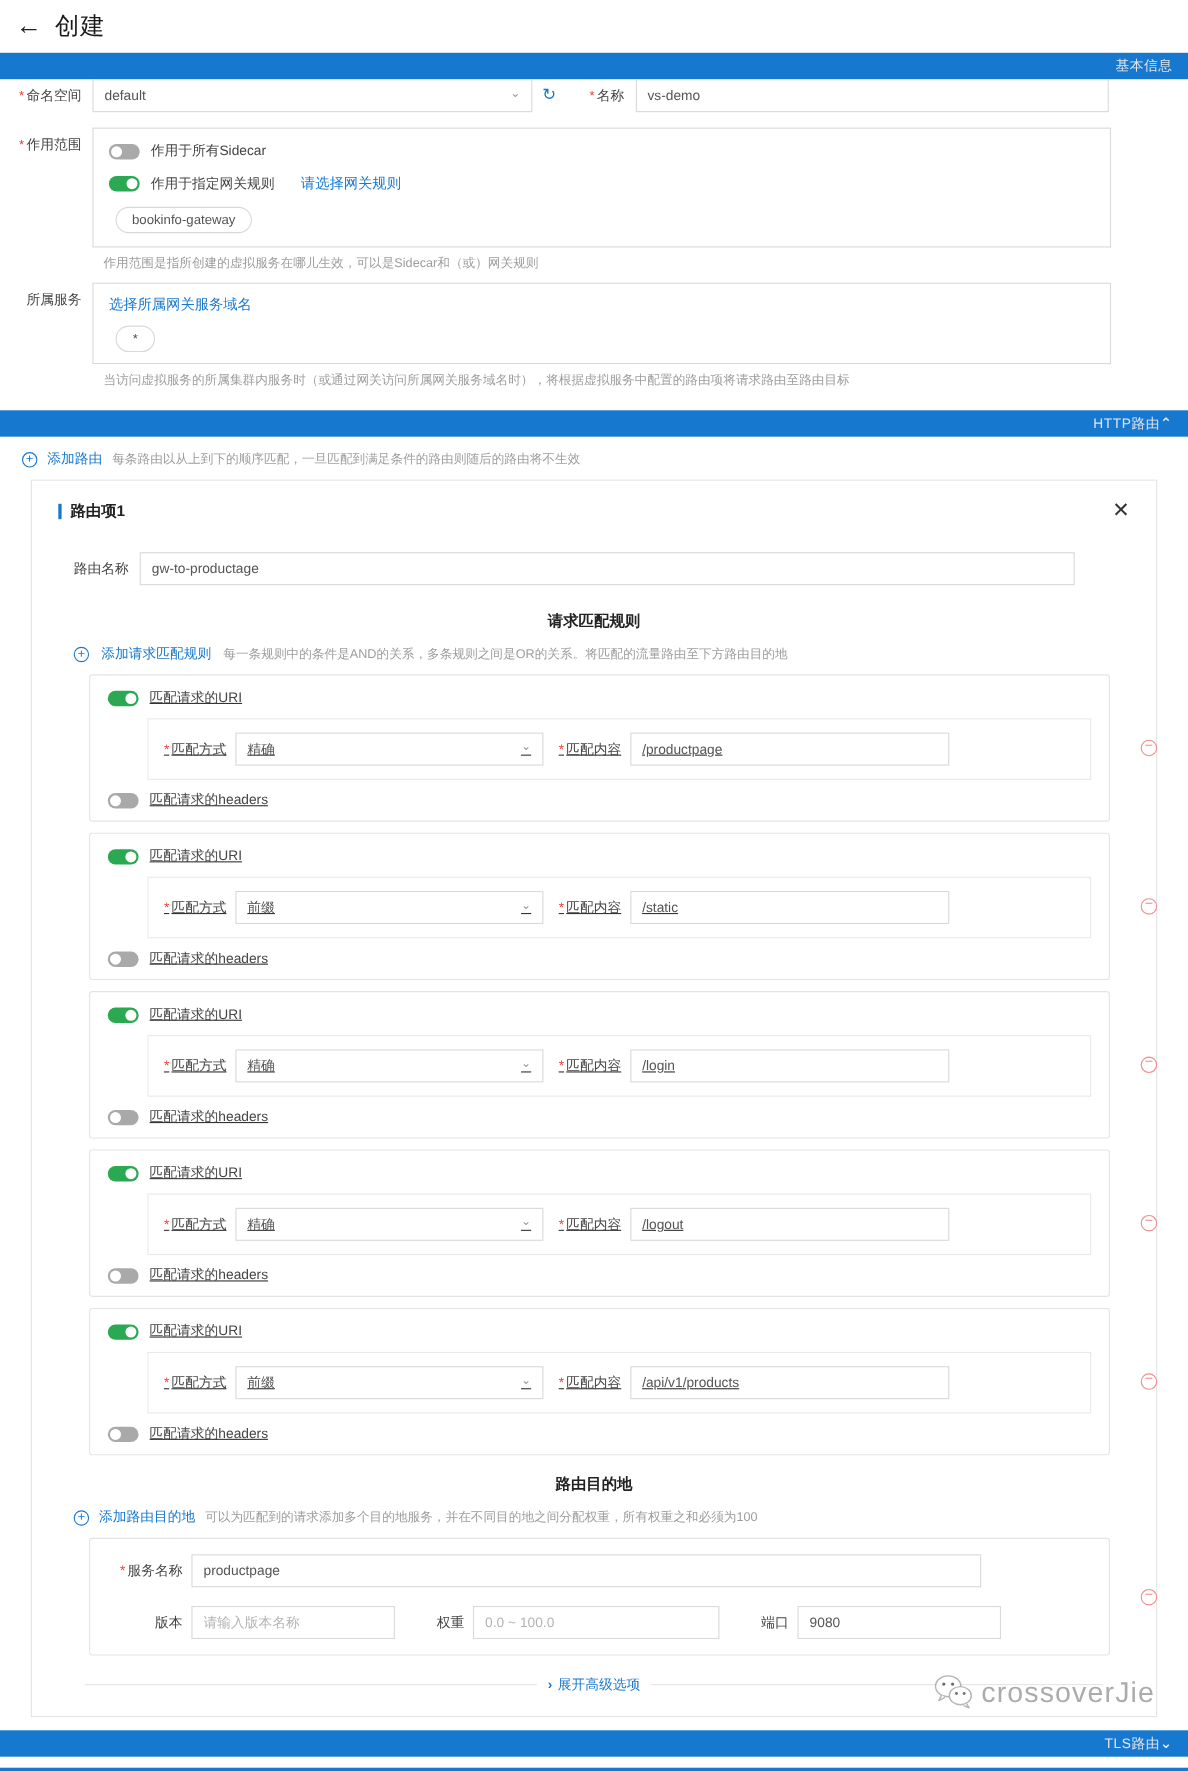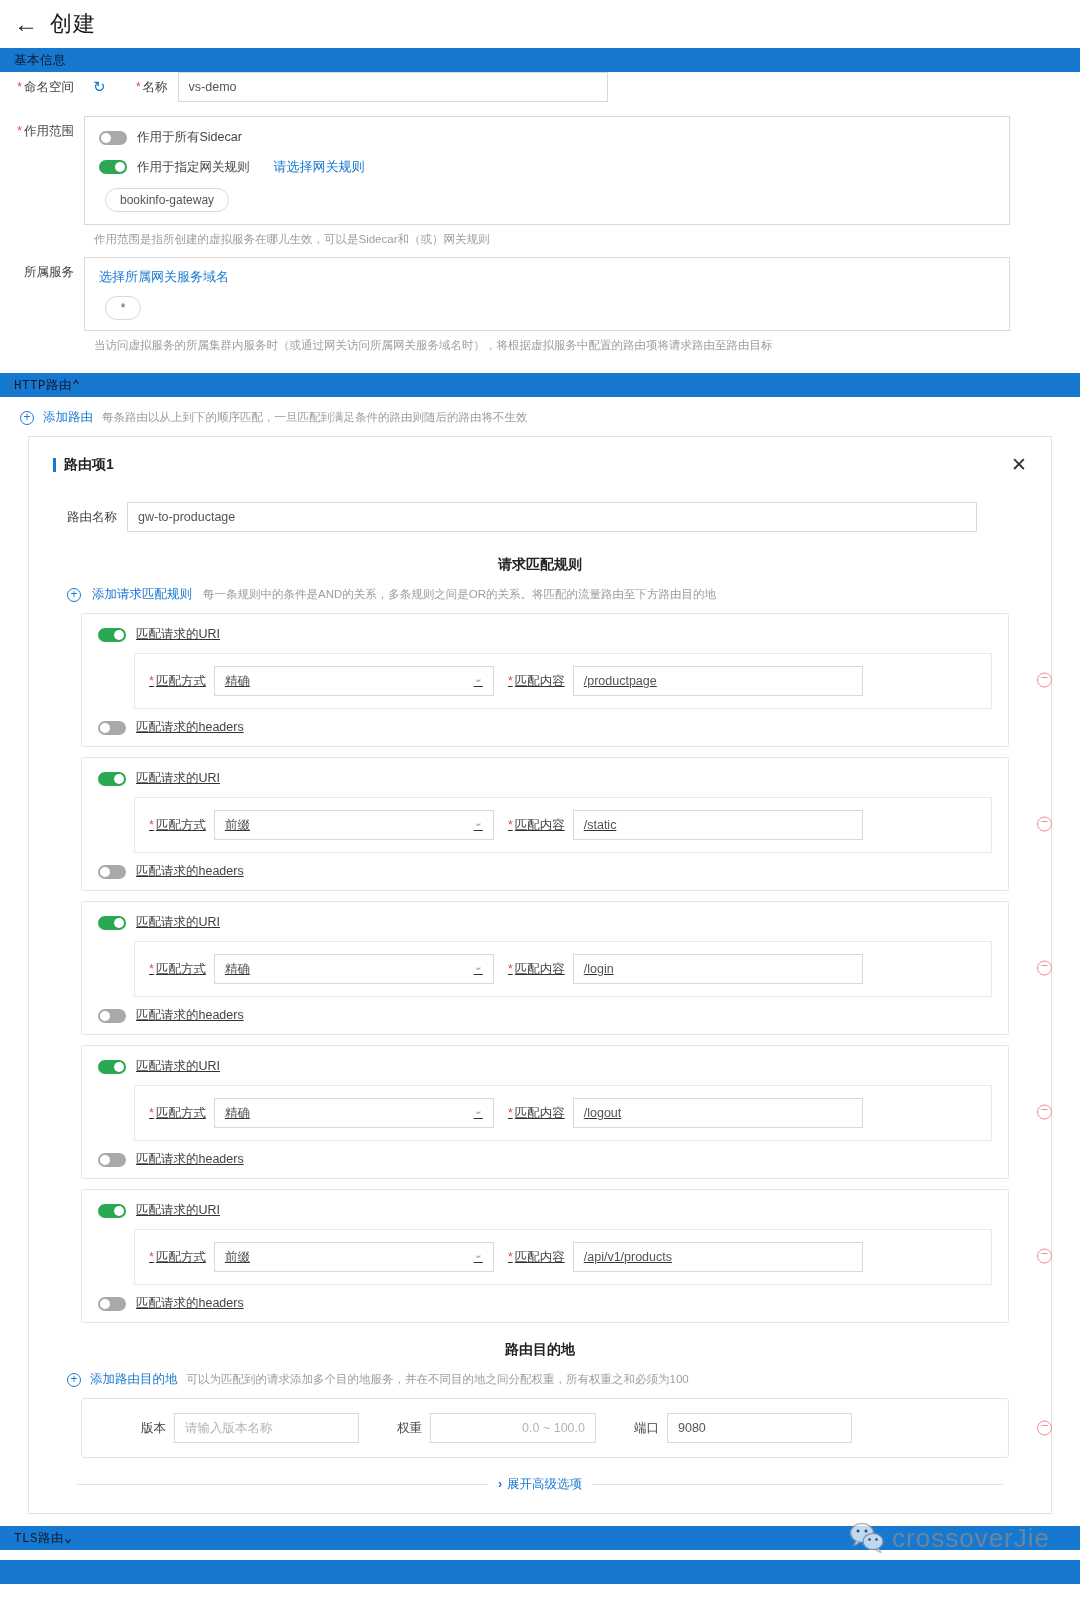--- a/index.html
+++ b/index.html
@@ -14,23 +14,23 @@
     overflow:hidden;
   }
 
   
   .page-head { height:48px; display:flex; align-items:center; padding-left:14px; }
   .back-arrow { font-size:24px; color:#222; line-height:1; margin-right:12px; cursor:pointer; }
   .page-title { font-size:22px; color:#1a1a1a; letter-spacing:1px; }
 
   
   .section-bar {
-    height:24px; background:#1778d0; color:#0f172a;
-    display:flex; align-items:center; justify-content:flex-start;
-    padding:0 14px; font-size:12.5px; letter-spacing:.5px;font-family:Liberation Mono, monospace;
+    height:24px; background:#1778d0; color:#e5e5e5;
+    display:flex; align-items:center; justify-content:flex-end;
+    padding:0 14px; font-size:12.5px; letter-spacing:.5px;
   }
   .section-bar .chev { font-size:13px; font-weight:bold; }
   .chev-up::before  { content:"\2303"; display:inline-block; }
   .chev-down::before{ content:"\2304"; display:inline-block; }
 
   
   .basic-body { padding:0 0 10px 0; }
   .row { display:flex; align-items:flex-start; }
   .lbl {
     width:84px; text-align:right; padding-right:10px;
@@ -144,20 +144,24 @@
 </div>
 
 <div class="section-bar">
   <span>基本信息</span>
 </div>
 
 <div class="basic-body">
 
   <div class="row">
     <div class="lbl"><span class="req">*</span><span>命名空间</span></div>
+    <div class="field-box select-box" style="width:400px;">
+      <span>default</span>
+      <span class="caret"></span>
+    </div>
     <span class="refresh-icon">↻</span>
 
     <div class="lbl" style="width:72px;"><span class="req">*</span><span>名称</span></div>
     <div class="field-box" style="width:430px;">
       <span>vs-demo</span>
     </div>
   </div>
 
   <div class="row" style="margin-top:14px;">
     <div class="lbl"><span class="req">*</span><span>作用范围</span></div>
@@ -364,26 +368,32 @@
 
   <div class="add-line" style="padding-left:14px;">
     <span class="plus-icon"></span>
     <span class="add-link">添加路由目的地</span>
     <span class="add-note">可以为匹配到的请求添加多个目的地服务，并在不同目的地之间分配权重，所有权重之和必须为100</span>
   </div>
 
   <div id="dest-list">
       <div class="dest-card">
         <div class="dest-row">
+          <span class="mini-lbl" style="width:76px;text-align:right;"><span class="req">*</span><span>服务名称</span></span>
+          <div class="field-box" style="width:718px;">
+            <span>productpage</span>
+          </div>
+        </div>
+        <div class="dest-row">
           <span class="mini-lbl" style="width:76px;text-align:right;">版本</span>
           <div class="field-box placeholder" style="width:185px;">
             <span>请输入版本名称</span>
           </div>
           <span class="mini-lbl" style="padding-left:38px;">权重</span>
-          <div class="field-box placeholder" style="width:166px;justify-content:flex-end;">
+          <div class="field-box placeholder" style="width:224px;">
             <span>0.0 ~ 100.0</span>
           </div>
           <span class="mini-lbl" style="padding-left:38px;">端口</span>
           <div class="field-box" style="width:185px;">
             <span>9080</span>
           </div>
         </div>
         <span class="del-icon"></span>
       </div>
     </div>

